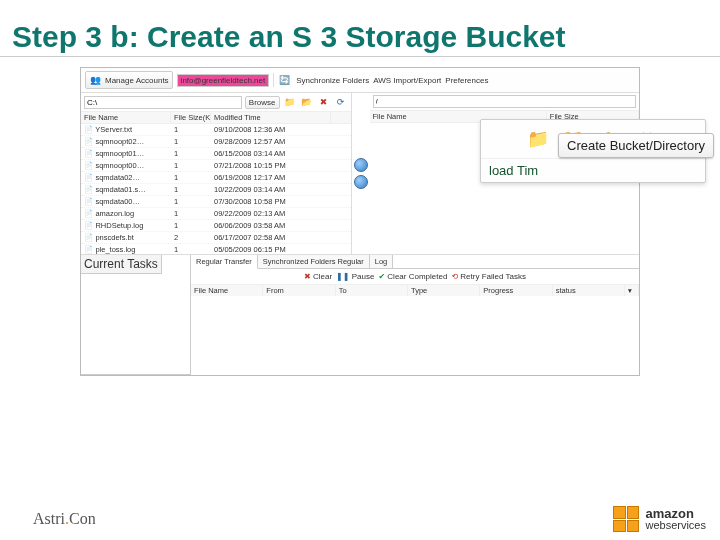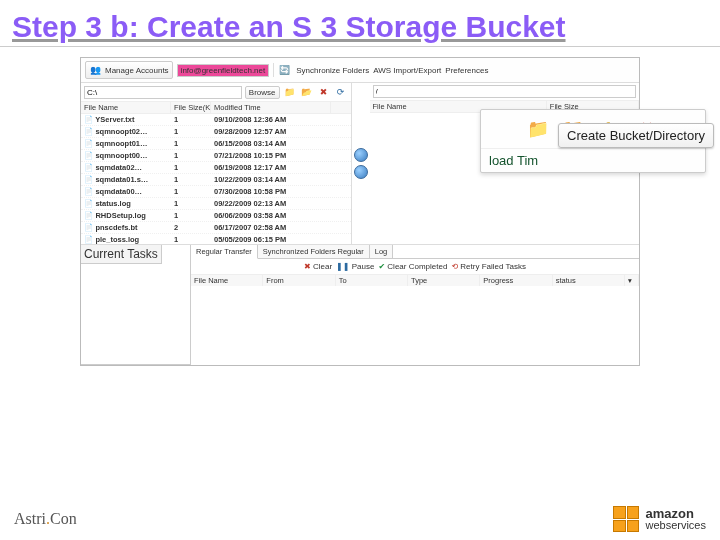--- a/index.html
+++ b/index.html
@@ -1,33 +1,33 @@
 <!DOCTYPE html>
 <html><head>
 <meta charset="utf-8">
 <style>
   * { box-sizing: border-box; margin: 0; padding: 0; }
   body { width: 720px; height: 540px; font-family: Arial, sans-serif; background: #fff; position: relative; overflow: hidden; }
-  .title { font-size: 30px; font-weight: bold; color: #8b5cf6; padding: 10px 12px 2px 12px; border-bottom: 1px solid #ccc; text-decoration: underline; text-decoration-color: #999; }
+  .title { font-size: 30px; font-weight: bold; color: #0f766e; padding: 20px 12px 2px 12px; border-bottom: 1px solid #ccc; text-decoration-color: #999; }
   .slide-body { padding: 10px 12px 0 12px; position: relative; }
   .app { width: 560px; margin: 0 auto; border: 1px solid #bbb; font-size: 8px; color: #333; background: #fff; position: relative; }
   .toolbar { display: flex; align-items: center; gap: 4px; padding: 3px 4px; border-bottom: 1px solid #ddd; background: #fefefe; }
   .btn { display: inline-flex; align-items: center; gap: 2px; padding: 1px 3px; border: 1px solid #ccc; border-radius: 2px; background: linear-gradient(#fff,#eee); cursor: pointer; font-size: 8px; }
   .acct-field { border: 1px solid #ccc; padding: 1px 3px; background: #ec4899; font-size: 8px; min-width: 90px; }
   .toolbar-sep { width:1px; height:14px; background:#ddd; }
   .panes { display: flex; border-bottom: 1px solid #ddd; }
   .pane { flex: 1; display: flex; flex-direction: column; }
   .pane-left { border-right: 1px solid #ddd; }
   .path-row { display: flex; gap: 3px; padding: 2px 3px; align-items: center; }
   .path-input { flex: 1; border: 1px solid #ccc; padding: 1px 2px; background: #fff; font-size: 8px; }
   .mini-icon { width: 14px; height: 14px; display: inline-flex; align-items: center; justify-content: center; font-size: 9px; }
   .headers { display: flex; background: #f7f7f7; border-top: 1px solid #eee; border-bottom: 1px solid #eee; font-size: 7.5px; }
   .hcell { padding: 1px 3px; border-right: 1px solid #eee; overflow: hidden; white-space: nowrap; }
   .file-list { height: 130px; overflow: hidden; font-size: 7.5px; }
-  .frow { display: flex; padding: 0 0; border-bottom: 1px dotted #f0f0f0; font-weight: bold; }
+  .frow { display: flex; padding: 0 0; border-bottom: 1px dotted #f0f0f0; }
   .fcell { padding: 1px 3px; overflow: hidden; white-space: nowrap; }
   .col-name { width: 90px; }
   .col-size { width: 40px; }
   .col-mod { width: 120px; }
   .center-col { width: 18px; display: flex; flex-direction: column; align-items: center; justify-content: center; gap: 3px; }
   .circle-btn { width: 14px; height: 14px; border-radius: 50%; background: radial-gradient(circle at 35% 35%, #9bd0ff, #3a7cc0); border: 1px solid #3a6a9c; cursor: pointer; }
   .tasks-area { display: flex; }
   .ct-box { width: 110px; border: 1px solid #ccc; border-top: none; border-left: none; font-size: 8px; }
   .ct-tab { background: #f4f4f4; border-bottom: 1px solid #ccc; padding: 2px 3px; font-size: 12px; display: inline-block; border-right: 1px solid #ccc; }
   .xfer { flex: 1; }
@@ -42,21 +42,21 @@
   .i-green { color:#1e8f3e; }
   .i-blue { color:#2c6aa0; }
 
   .callout { position: absolute; top: 62px; right: 14px; width: 226px; background: #fefefe; border: 1px solid #ccc; border-radius: 2px; box-shadow: 0 2px 4px rgba(0,0,0,.15); }
   .callout-top { display: flex; gap: 8px; justify-content: flex-end; padding: 6px 8px; border-bottom: 1px solid #efefef; }
   .big-ic { width: 28px; height: 26px; display: flex; align-items: center; justify-content: center; font-size: 18px; }
   .callout-mid { padding: 4px 8px; font-size: 13px; color: #14532d; }
   .callout-tip { position: absolute; right: 6px; top: 76px; background: linear-gradient(#fff,#f0f0f0); border: 1px solid #bbb; border-radius: 3px; padding: 4px 8px; font-size: 13px; color: #222; box-shadow: 0 1px 2px rgba(0,0,0,.2); }
 
   .footer { position: absolute; bottom: 8px; left: 0; right: 0; display: flex; justify-content: space-between; padding: 0 14px; align-items: center; }
-  .logo-l { font-size: 16px; color: #555; font-family: Georgia, serif; }
+  .logo-l { font-size: 16px; color: #555; font-family: Georgia, serif; margin-left: 19px; }
   .logo-l .dot { color: #d48f2b; }
   .logo-r { display: flex; align-items: center; gap: 6px; }
   .aws-cube { width: 26px; height: 26px; display: grid; grid-template-columns: 1fr 1fr; gap: 1px; }
   .aws-cube div { background: #f7a11b; border: 1px solid #c77900; }
   .aws-text { font-size: 11px; color: #333; line-height: 1; }
   .aws-text b { font-size: 13px; display: block; }
 </style>
 </head>
 <body>
 
@@ -125,21 +125,21 @@
               <div class="fcell col-name">📄 sqmdata01.s…</div>
               <div class="fcell col-size">1</div>
               <div class="fcell col-mod">10/22/2009 03:14 AM</div>
             </div>
             <div class="frow">
               <div class="fcell col-name">📄 sqmdata00…</div>
               <div class="fcell col-size">1</div>
               <div class="fcell col-mod">07/30/2008 10:58 PM</div>
             </div>
             <div class="frow">
-              <div class="fcell col-name">📄 status.log</div>
+              <div class="fcell col-name">📄 amazon.log</div>
               <div class="fcell col-size">1</div>
               <div class="fcell col-mod">09/22/2009 02:13 AM</div>
             </div>
             <div class="frow">
               <div class="fcell col-name">📄 RHDSetup.log</div>
               <div class="fcell col-size">1</div>
               <div class="fcell col-mod">06/06/2009 03:58 AM</div>
             </div>
             <div class="frow">
               <div class="fcell col-name">📄 pnscdefs.bt</div>

